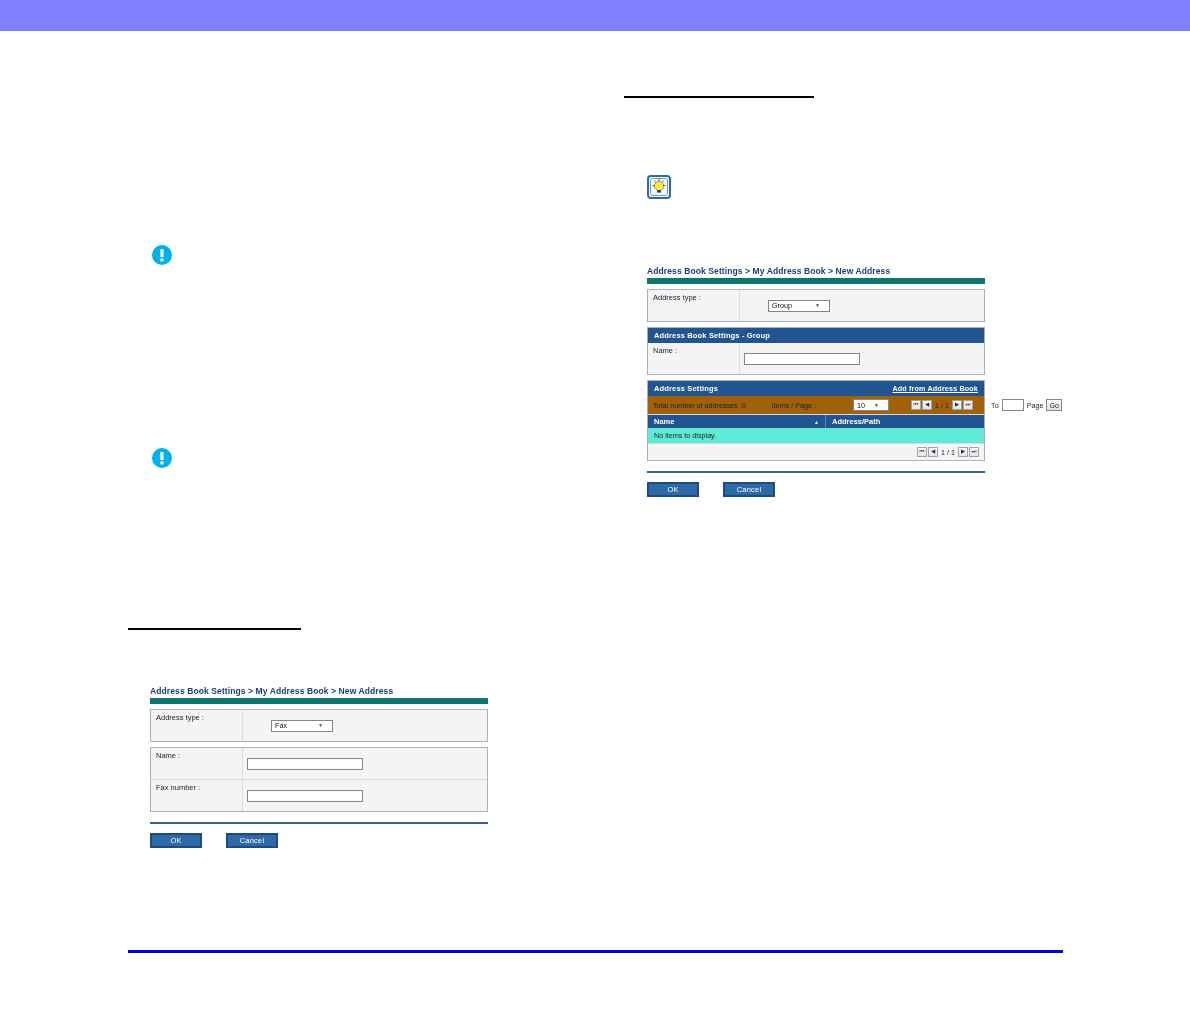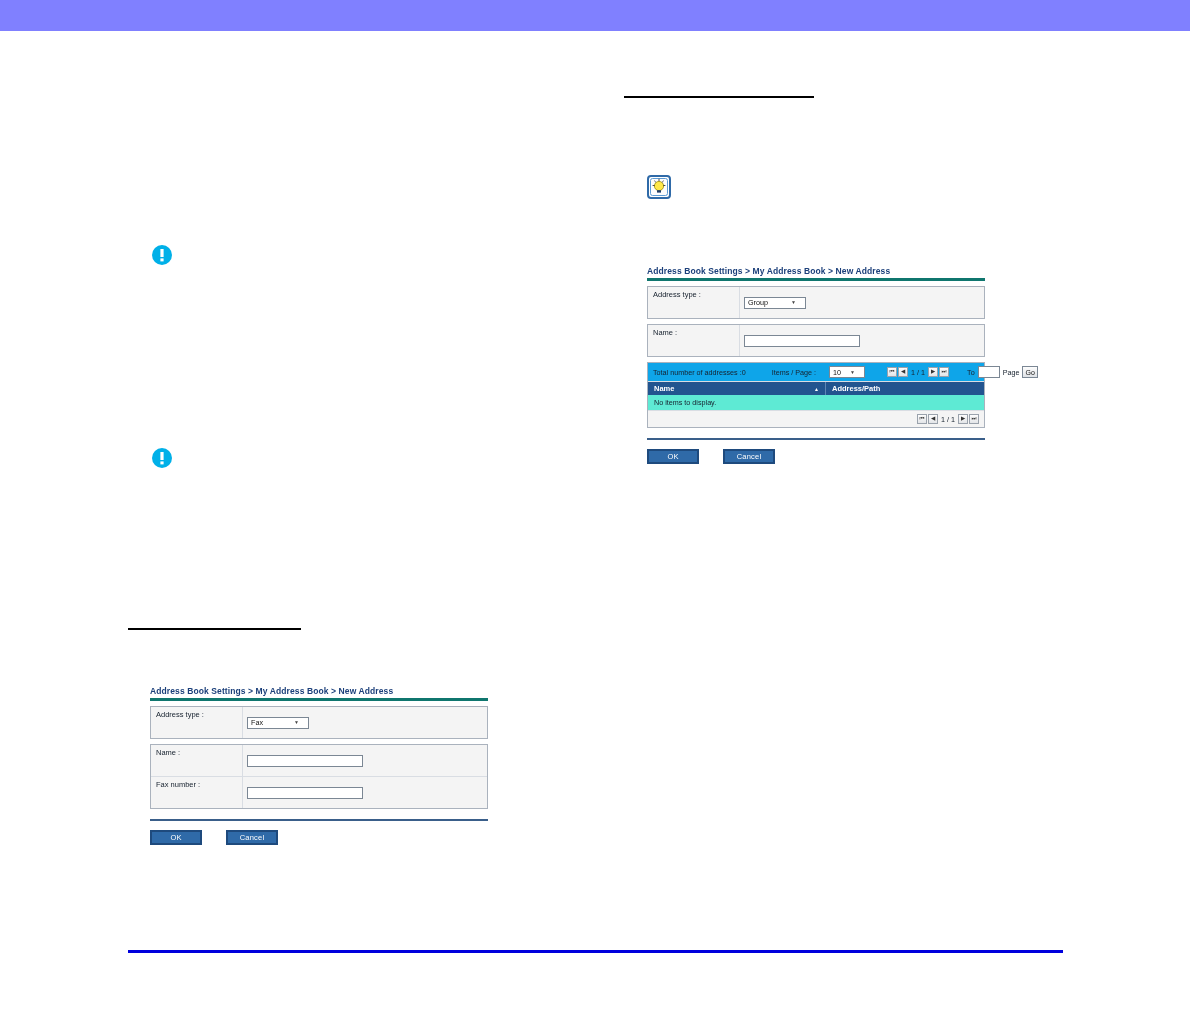--- a/index.html
+++ b/index.html
@@ -51,21 +51,21 @@
 
   .panel-group { left: 647px; top: 266px; width: 338px; }
   .panel-fax   { left: 150px; top: 686px; width: 338px; }
 
   .bc {
     color: #1b3f7a;
     font-size: 8.5px;
     font-weight: bold;
     letter-spacing: .1px;
     padding-bottom: 2px;
-    border-bottom: 3px solid #0f766e;
+    border-bottom: 6px solid #0f766e;
     white-space: nowrap;
   }
 
   
   .blk { width: 100%; border: 1px solid #aab2bd; background: #f2f2f2; margin-top: 5px; }
 
   .row {
     display: flex;
     align-items: center;
     min-height: 16px;
@@ -117,39 +117,40 @@
     display: inline-flex;
     align-items: center;
     justify-content: space-between;
     width: 62px;
     height: 12px;
     background: #ffffff;
     border: 1px solid #7b8794;
     font-size: 7.2px;
     color: #111;
     padding: 0 9px 0 3px;
+    margin-left: 24px;
   }
   .sel .caret { font-size: 5px; color: #444; line-height: 1; }
   .sel.small { width: 36px; }
 
   
   .txt {
     display: inline-block;
     width: 116px;
     height: 12px;
     background: #ffffff;
     border: 1px solid #7b8794;
   }
   .txt.w-page { width: 22px; }
 
   
   .tools {
     display: flex;
     align-items: center;
-    background: #0ea5e9;
+    background: #a16207;
     padding: 3px 5px;
     font-size: 7.2px;
     color: #16212e;
     border-bottom: 1px solid #d9dde3;
     gap: 0;
   }
   .tools .t-total { white-space: nowrap; }
   .tools .t-ipp { margin-left: 26px; display: flex; align-items: center; gap: 13px; white-space: nowrap; }
   .tools .t-pager { margin-left: 22px; display:flex; align-items:center; gap:1px; }
   .tools .t-to { margin-left: 18px; display:flex; align-items:center; gap:3px; white-space: nowrap;}
@@ -267,29 +268,38 @@
         <div class="fld">
           <span class="sel">
             <span>Group</span>
             <span class="caret">▼</span>
           </span>
         </div>
       </div>
     </div>
 
     <div class="blk">
+      <div class="sect-head">
+        <span>Address Book Settings - Group</span>
+      </div>
       <div class="row">
         <div class="lbl">Name :</div>
         <div class="fld">
           <span class="txt"></span>
         </div>
       </div>
     </div>
 
     <div class="blk">
+      <div class="sect-head">
+        <span>Address Settings</span>
+        <span class="hlink">
+          <span>Add from Address Book</span>
+        </span>
+      </div>
 
       <div class="tools">
         <span class="t-total">Total number of addresses :0</span>
         <span class="t-ipp">
           <span>Items / Page :</span>
           <span class="sel small">
             <span>10</span>
             <span class="caret">▼</span>
           </span>
         </span>

